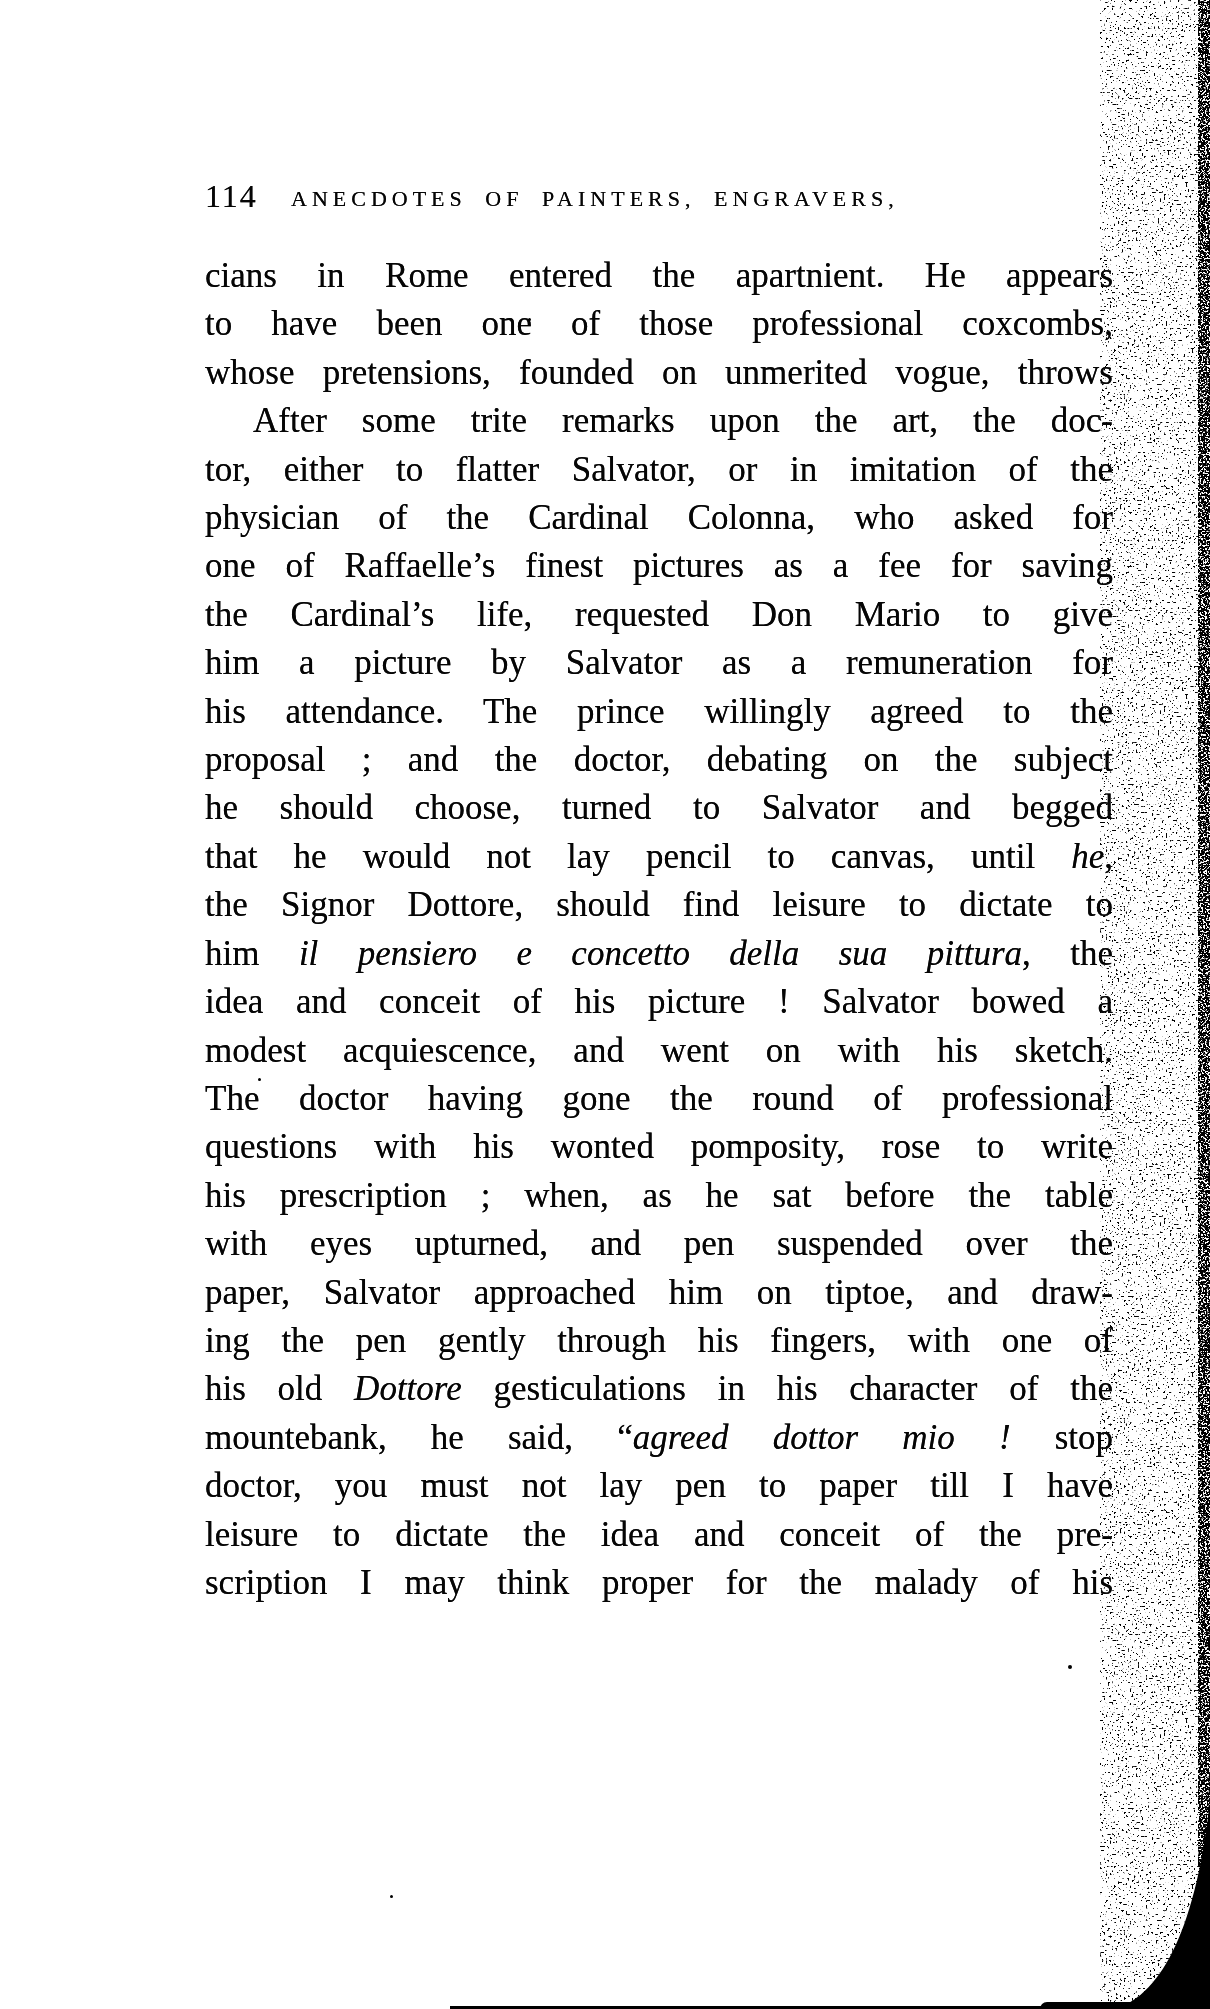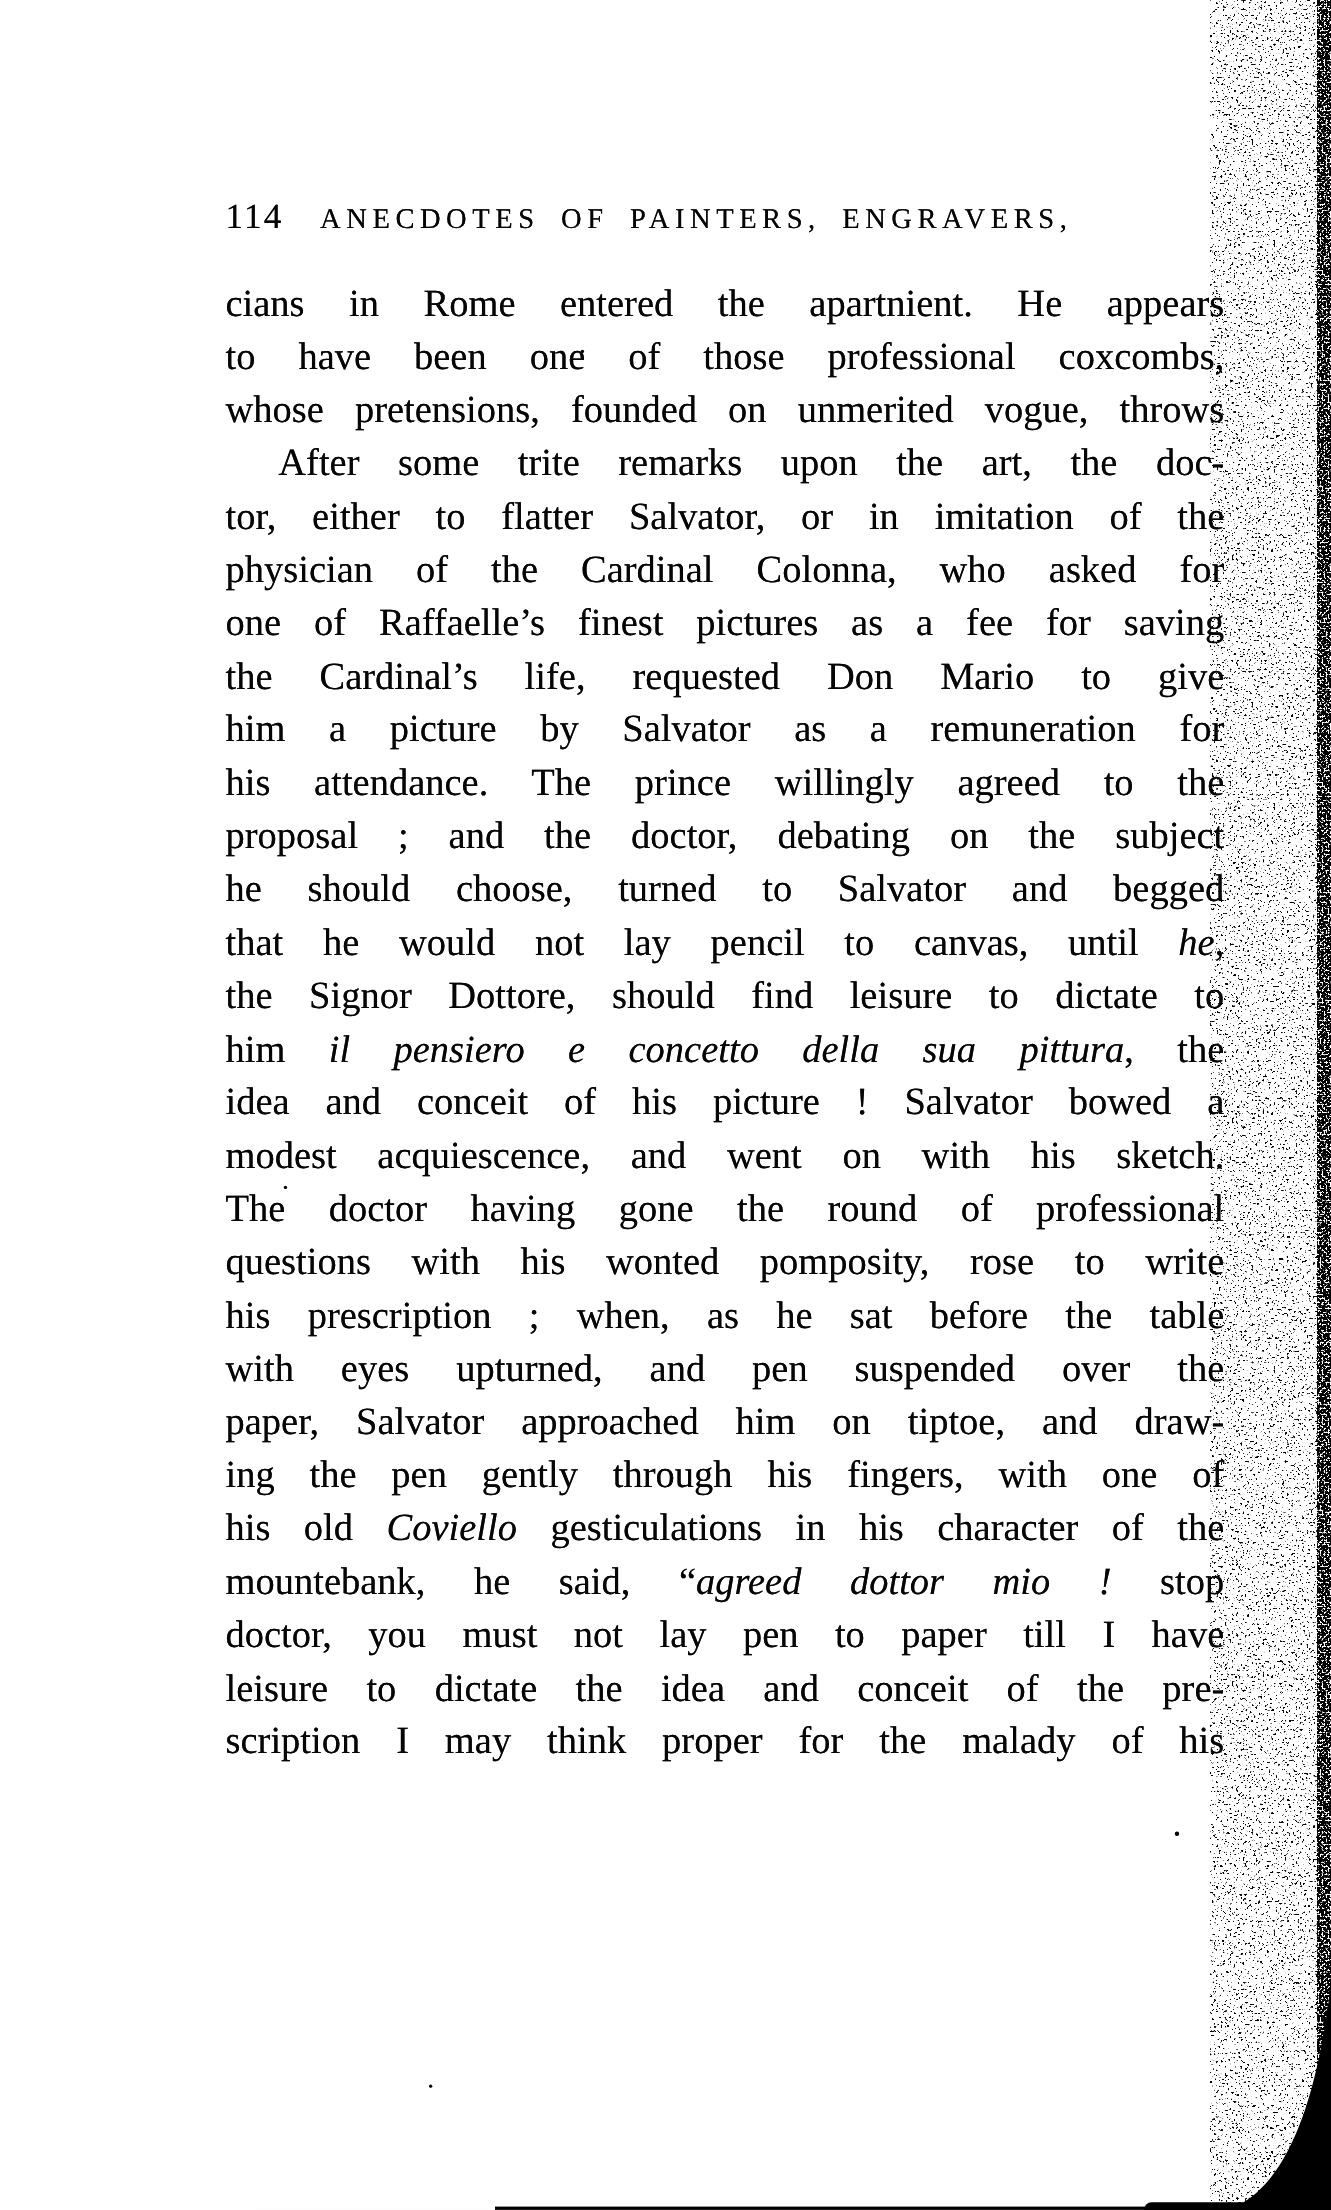--- a/index.html
+++ b/index.html
@@ -14,21 +14,21 @@
     padding-left:40px;
   }
   
   .pageheader{position:absolute;top:178px;left:205px;width:908px;height:40px;}
   .pageno{
     position:absolute;left:0;top:0;
     font-size:32px;line-height:36px;letter-spacing:2px;
   }
   .running{
     position:absolute;left:86px;top:6px;
-    font-size:26px;line-height:30px;
+    font-size:22px;line-height:30px;
     letter-spacing:5px;word-spacing:8px;
     white-space:nowrap;
   }
   
   .text-block{position:absolute;left:205px;top:252px;width:908px;}
   .line{
     font-size:35px;
     line-height:48.4px;
     text-align:justify;
     text-align-last:justify;
@@ -74,21 +74,21 @@
         <div class="line">the Signor Dottore, should find leisure to dictate to</div>
         <div class="line">him <i>il pensiero e concetto della sua pittura</i>, the</div>
         <div class="line">idea and conceit of his picture !  Salvator bowed a</div>
         <div class="line">modest acquiescence, and went on with his sketch.</div>
         <div class="line">The doctor having gone the round of professional</div>
         <div class="line">questions with his wonted pomposity, rose to write</div>
         <div class="line">his prescription ; when, as he sat before the table</div>
         <div class="line">with eyes upturned, and pen suspended over the</div>
         <div class="line">paper, Salvator approached him on tiptoe, and draw-</div>
         <div class="line">ing the pen gently through his fingers, with one of</div>
-        <div class="line">his old <i>Coviello</i> gesticulations in his character of the</div>
+        <div class="line">his old <i>Dottore</i> gesticulations in his character of the</div>
         <div class="line">mountebank, he said, “<i>agreed dottor mio !</i> stop</div>
         <div class="line">doctor, you must not lay pen to paper till I have</div>
         <div class="line">leisure to dictate the idea and conceit of the pre-</div>
         <div class="line">scription I may think proper for the malady of his</div>
       </div>
     </div>
 
   <svg class="gutter" width="150" height="2009" viewBox="0 0 150 2009" xmlns="http://www.w3.org/2000/svg" aria-hidden="true">
     <defs>
       <filter id="noiseDense" x="0" y="0" width="100%" height="100%">

